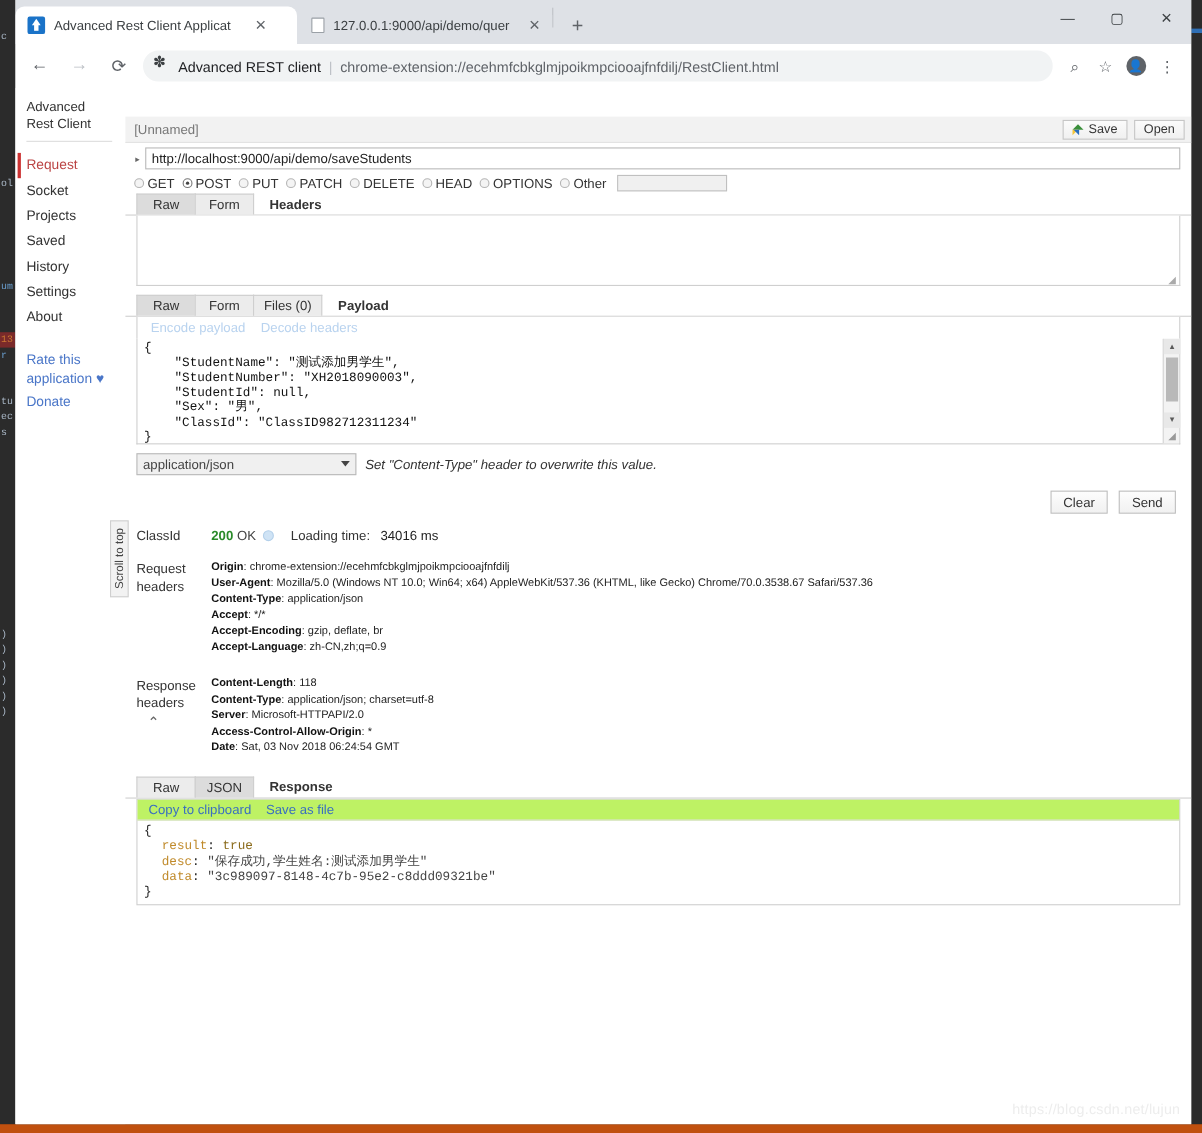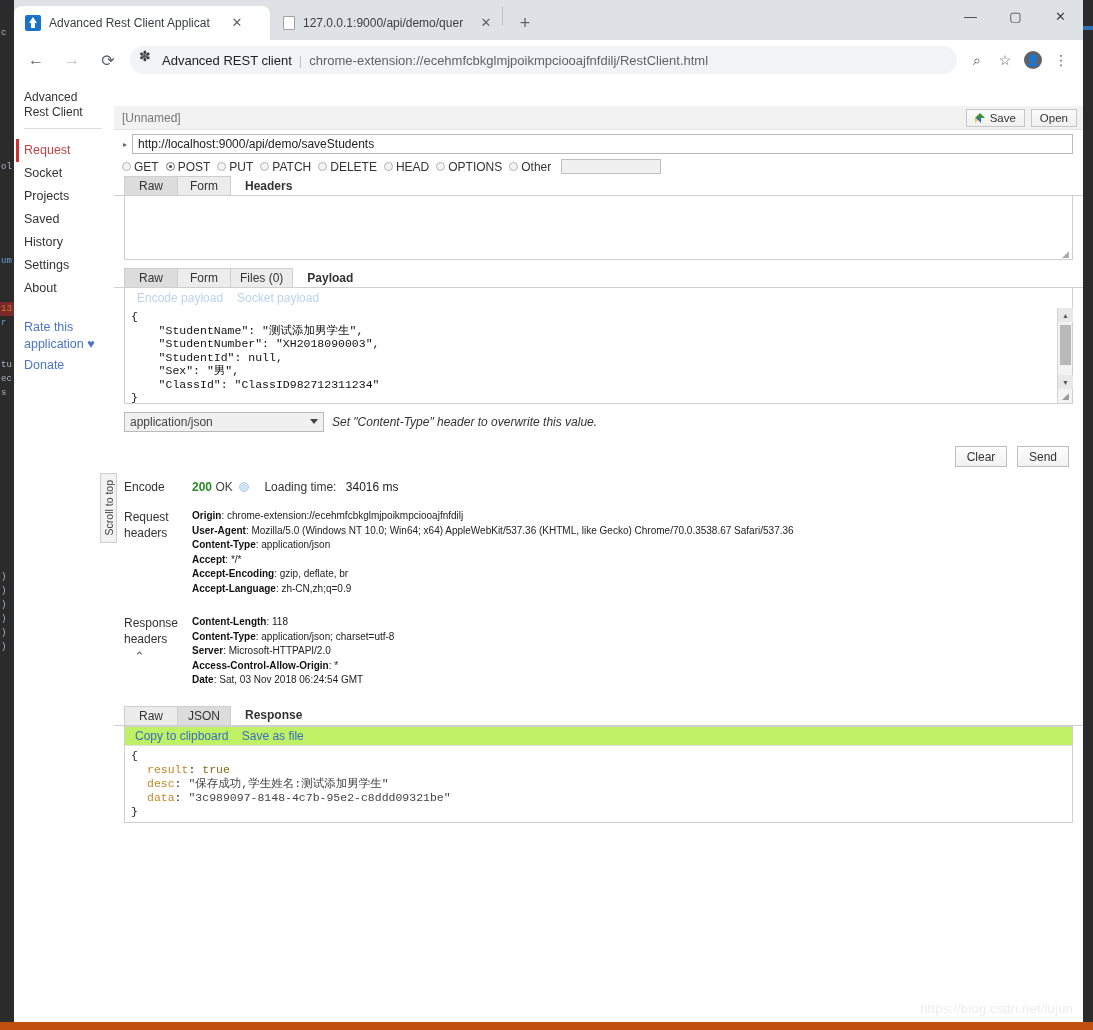--- a/index.html
+++ b/index.html
@@ -637,21 +637,21 @@
       </div>
 
       <div class="tabrow" style="margin-top:8px;">
         <div class="t sel">Raw</div>
         <div class="t">Form</div>
         <div class="t">Files (0)</div>
         <div class="t plain">Payload</div>
       </div>
       <div class="payloadbar">
         <a>Encode payload</a>
-        <a>Socket payload</a>
+        <a>Decode headers</a>
       </div>
       <div class="codebox">
         <div class="code"><span>{</span>
 <span>    "StudentName": "测试添加男学生",</span>
 <span>    "StudentNumber": "XH2018090003",</span>
 <span>    "StudentId": null,</span>
 <span>    "Sex": "男",</span>
 <span>    "ClassId": "ClassID982712311234"</span>
 <span>}</span></div>
         <div class="vscroll">
@@ -674,21 +674,21 @@
         <div class="btn-act">Clear</div>
         <div class="btn-act">Send</div>
       </div>
 
       <div class="respwrap">
         <div class="scrolltop">
           <span>Scroll to top</span>
         </div>
 
         <div class="infoline">
-          <div class="infolabel">Encode</div>
+          <div class="infolabel">ClassId</div>
           <div class="infoval">
             <span class="status-code">200</span>
             <span class="status-ok">OK</span>
             <span class="status-bubble"></span>
             <span class="lt-label">Loading time:</span>
             <span style="margin-left:6px;">34016 ms</span>
           </div>
         </div>
 
         <div class="infoline" style="padding-top:10px;">

